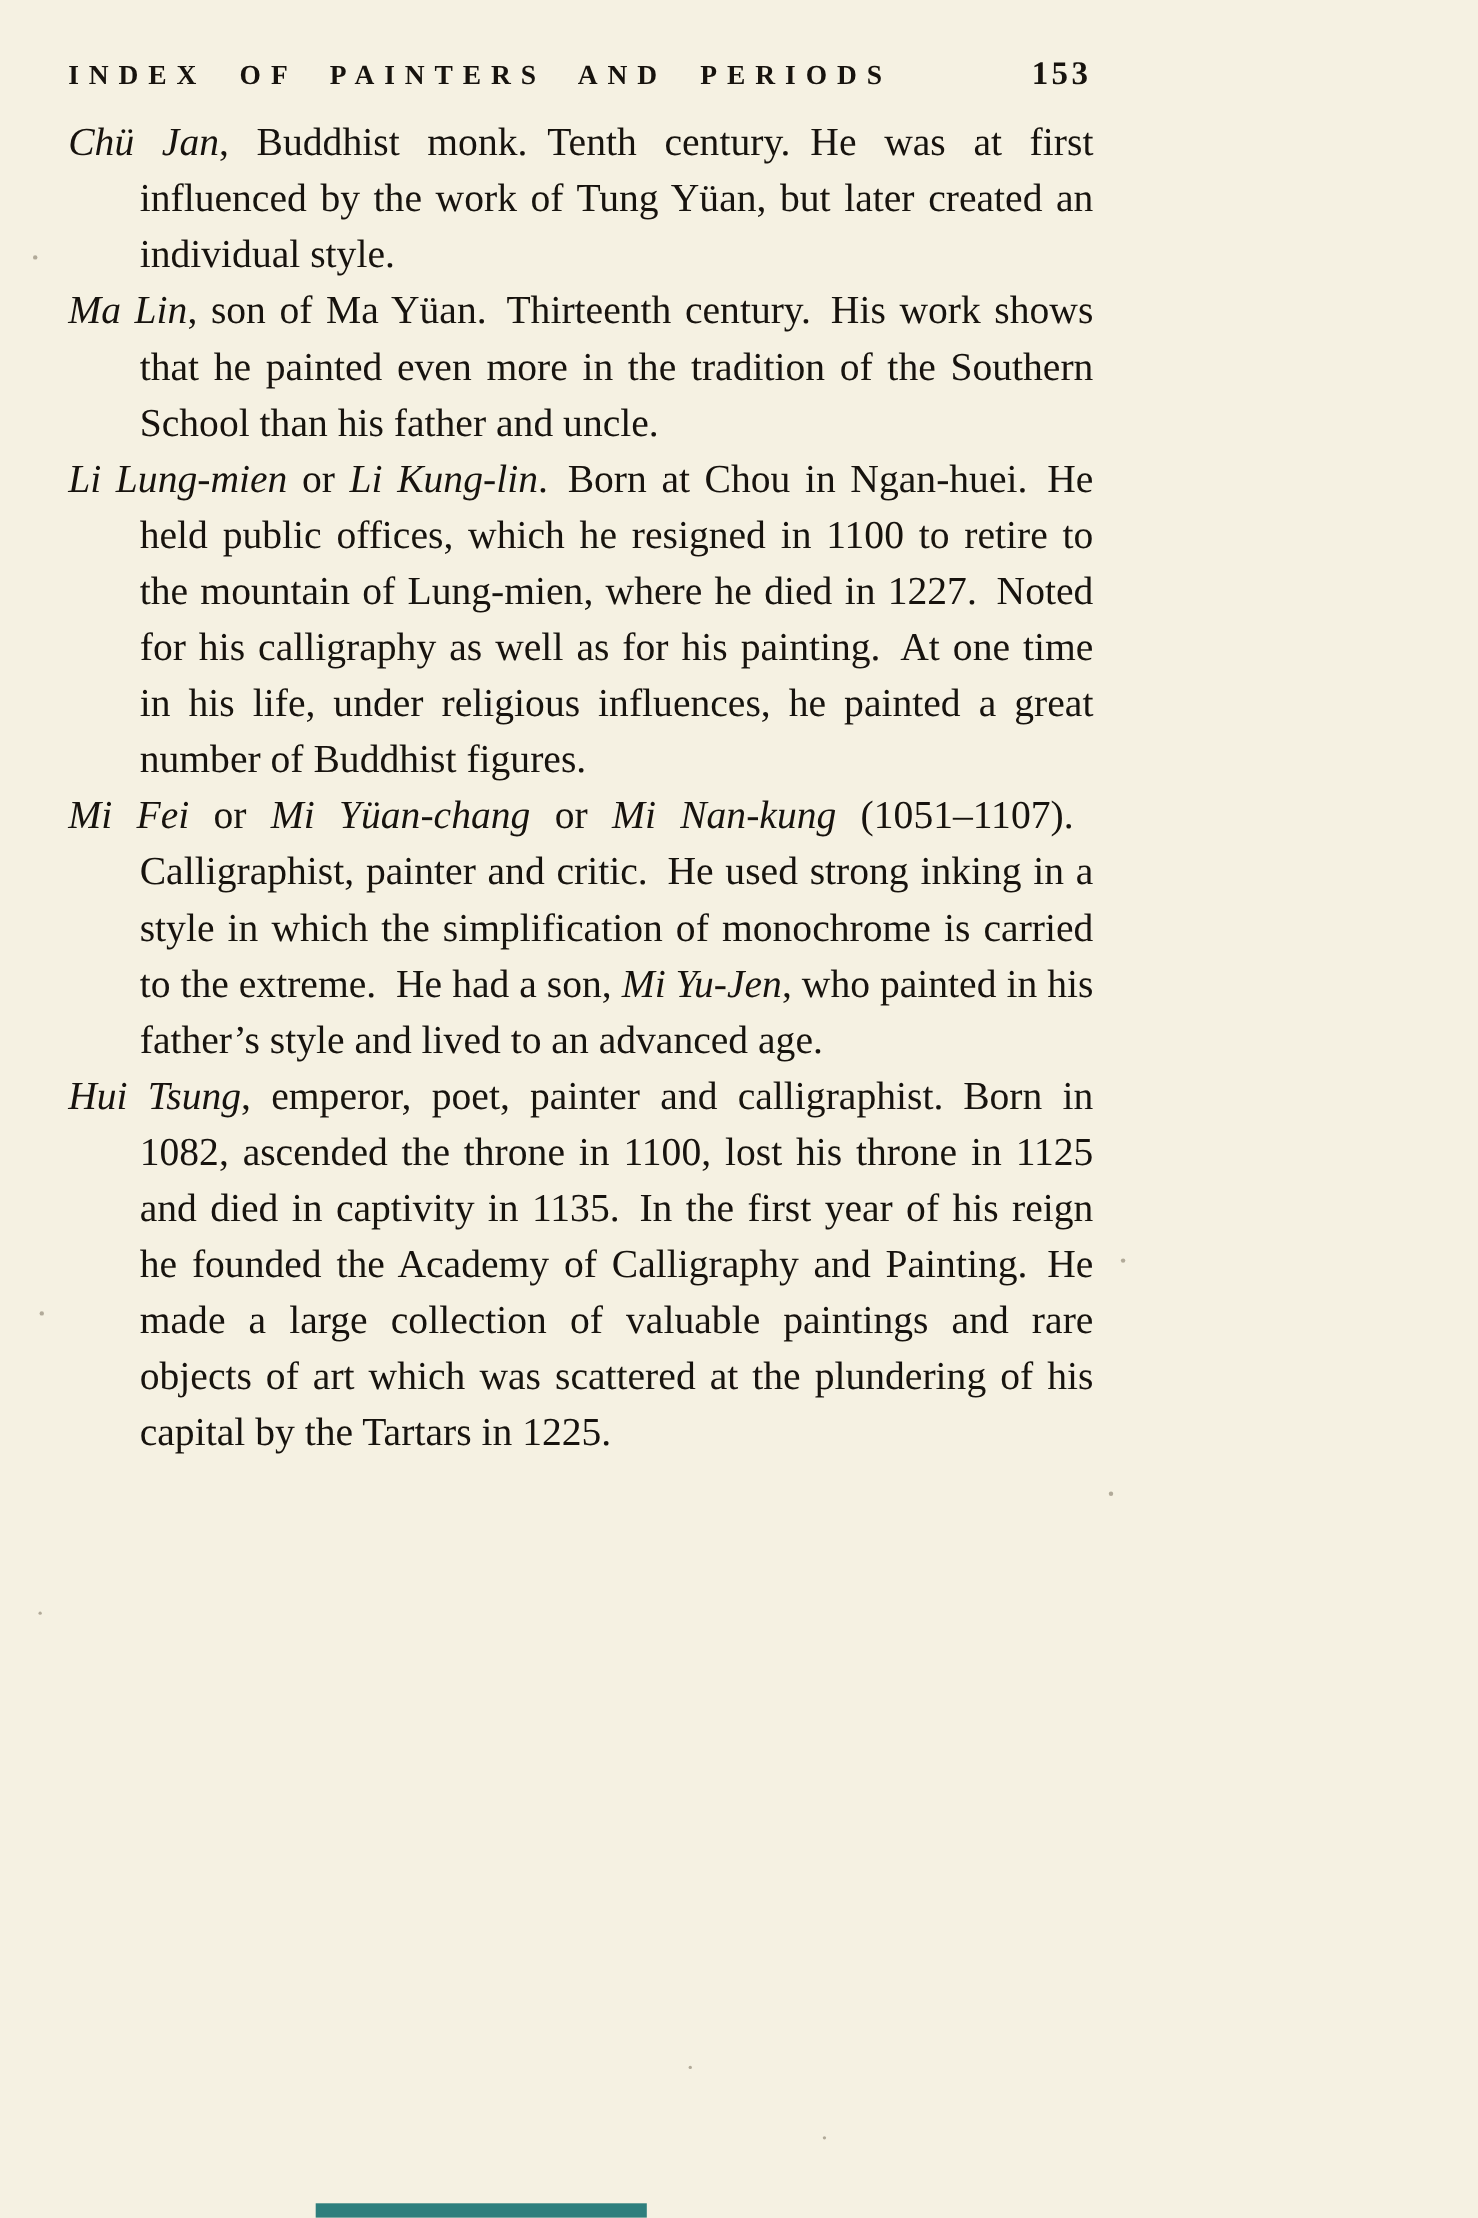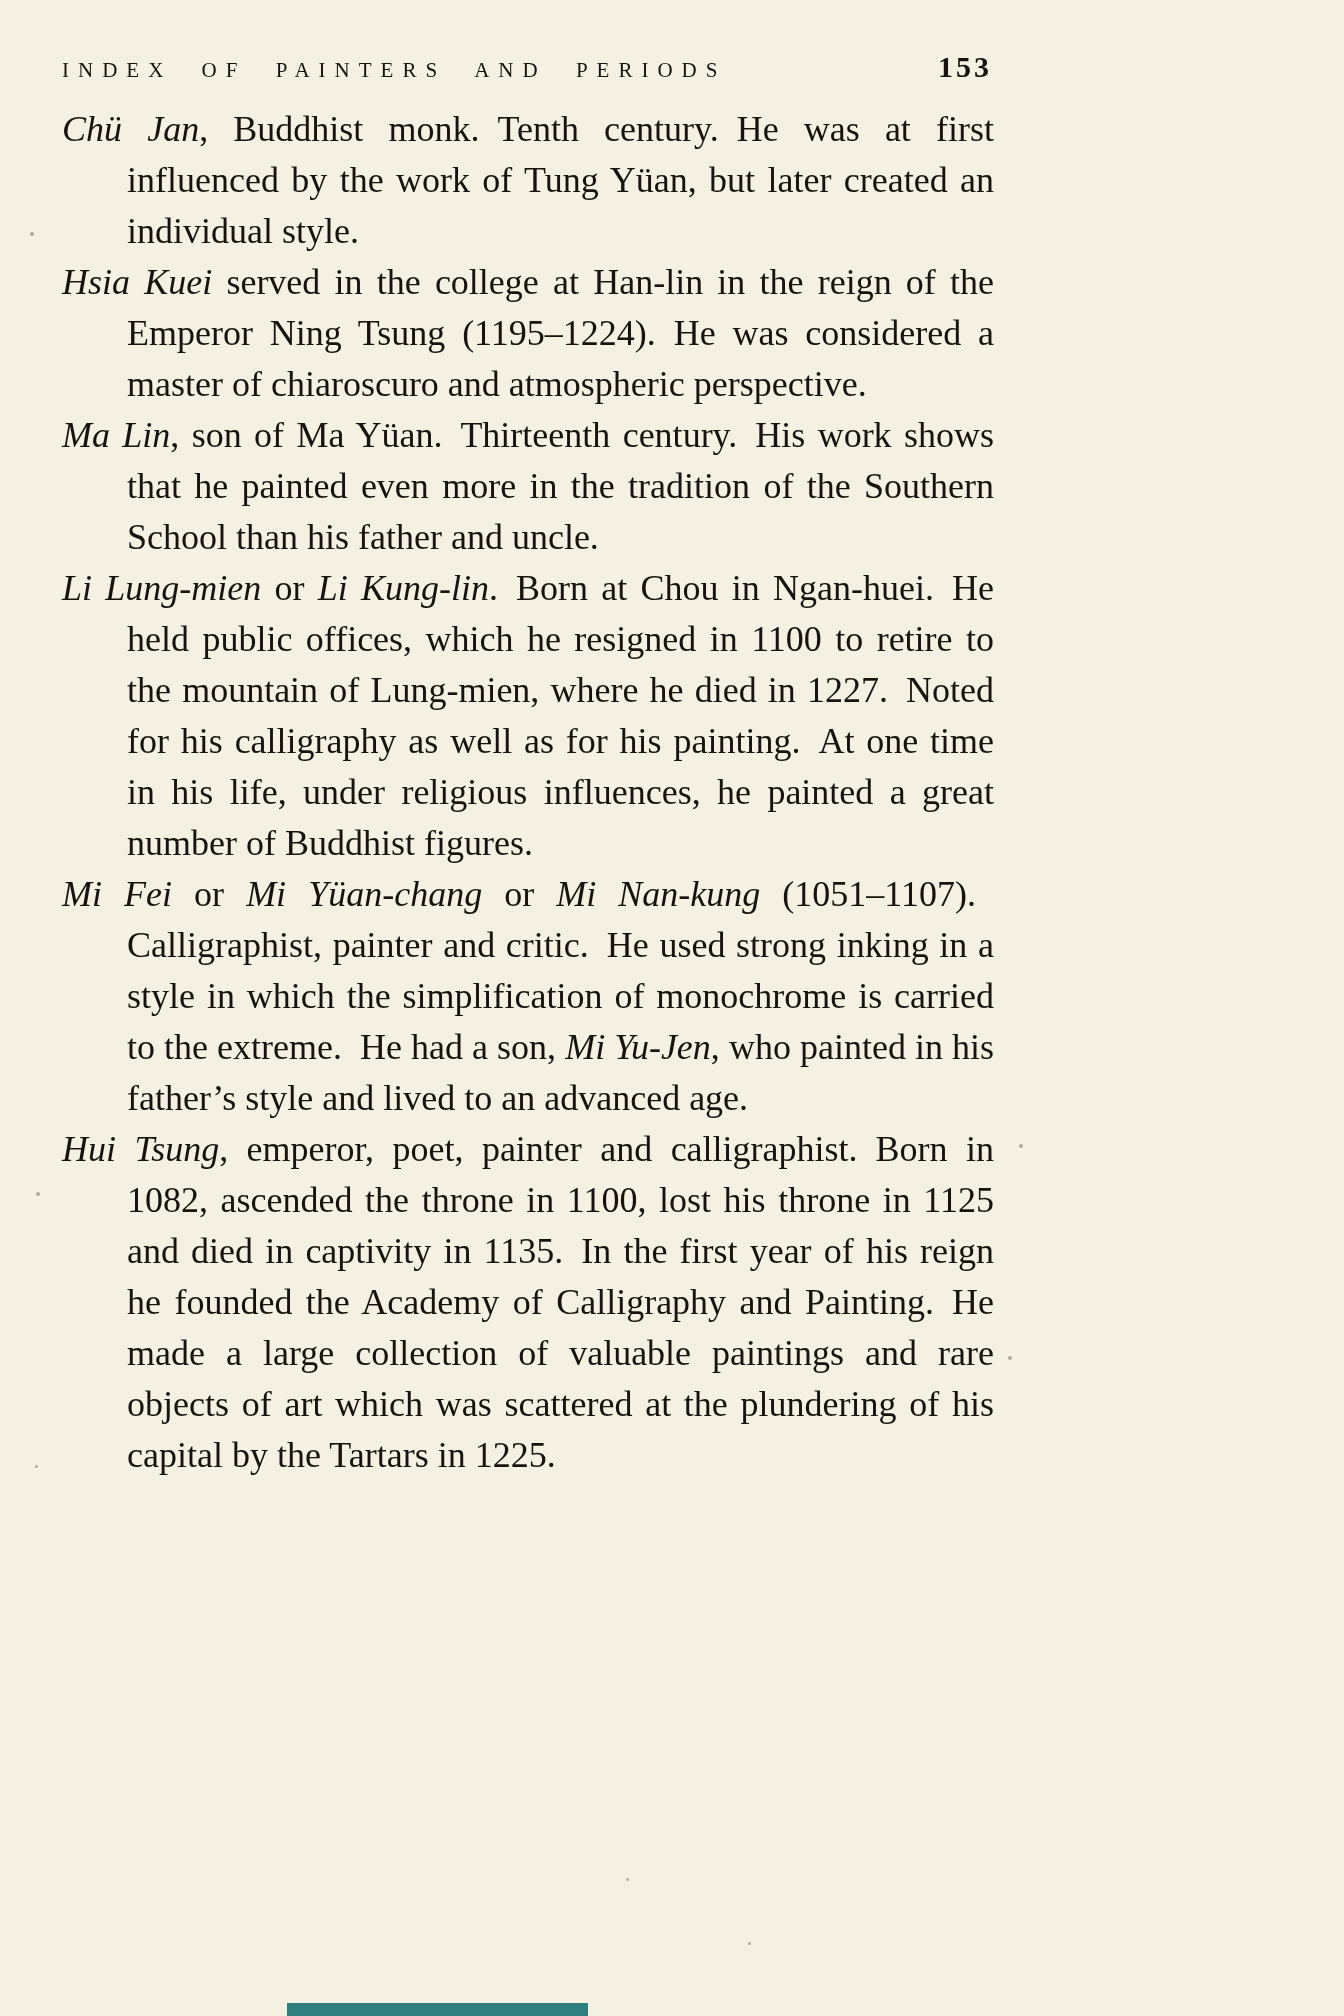--- a/index.html
+++ b/index.html
@@ -19,22 +19,22 @@
   .page{
     position:absolute;inset:0;
     background:var(--paper);
   }
   .page-header{
     position:absolute;
     top:50px;left:62px;width:930px;
     display:flex;align-items:baseline;justify-content:space-between;
   }
   .running-title{
-    font-size:21px;
-    font-weight:normal;
+    font-size:25px;
+    font-weight:bold;
     letter-spacing:9px;
     word-spacing:15px;
     white-space:nowrap;
   }
   .page-number{
     font-size:30px;
     font-weight:bold;
     letter-spacing:3px;
     font-family:Liberation Serif, serif;
   }
@@ -75,21 +75,20 @@
 
 <div class="page">
 
   <header class="page-header">
     <span class="running-title">INDEX OF PAINTERS AND PERIODS</span>
     <span class="page-number">153</span>
   </header>
 
   <main class="index-body" id="entries">
       <p class="entry"><i>Chü Jan</i><span>, Buddhist monk. Tenth century. He was at first influenced by the work of Tung Yüan, but later created an individual style.</span></p>
-      <p class="entry"><i>Hsia Kuei</i><span> served in the college at Han-lin in the reign of the Emperor Ning Tsung (1195–1224). He was considered a master of chiaroscuro and atmospheric perspective.</span></p>
       <p class="entry"><i>Ma Lin</i><span>, son of Ma Yüan. Thirteenth century. His work shows that he painted even more in the tradition of the Southern School than his father and uncle.</span></p>
       <p class="entry"><i>Li Lung-mien</i><span> or </span><i>Li Kung-lin</i><span>. Born at Chou in Ngan-huei. He held public offices, which he resigned in 1100 to retire to the mountain of Lung-mien, where he died in 1227. Noted for his calligraphy as well as for his painting. At one time in his life, under religious influences, he painted a great number of Buddhist figures.</span></p>
       <p class="entry"><i>Mi Fei</i><span> or </span><i>Mi Yüan-chang</i><span> or </span><i>Mi Nan-kung</i><span> (1051–1107). Calligraphist, painter and critic. He used strong inking in a style in which the simplification of monochrome is carried to the extreme. He had a son, </span><i>Mi Yu-Jen</i><span>, who painted in his father’s style and lived to an advanced age.</span></p>
       <p class="entry"><i>Hui Tsung</i><span>, emperor, poet, painter and calligraphist. Born in 1082, ascended the throne in 1100, lost his throne in 1125 and died in captivity in 1135. In the first year of his reign he founded the Academy of Calligraphy and Painting. He made a large collection of valuable paintings and rare objects of art which was scattered at the plundering of his capital by the Tartars in 1225.</span></p>
     </main>
 
   <div class="accent-bar"></div>
 
   <div class="speck s1"></div>
   <div class="speck s2"></div>

